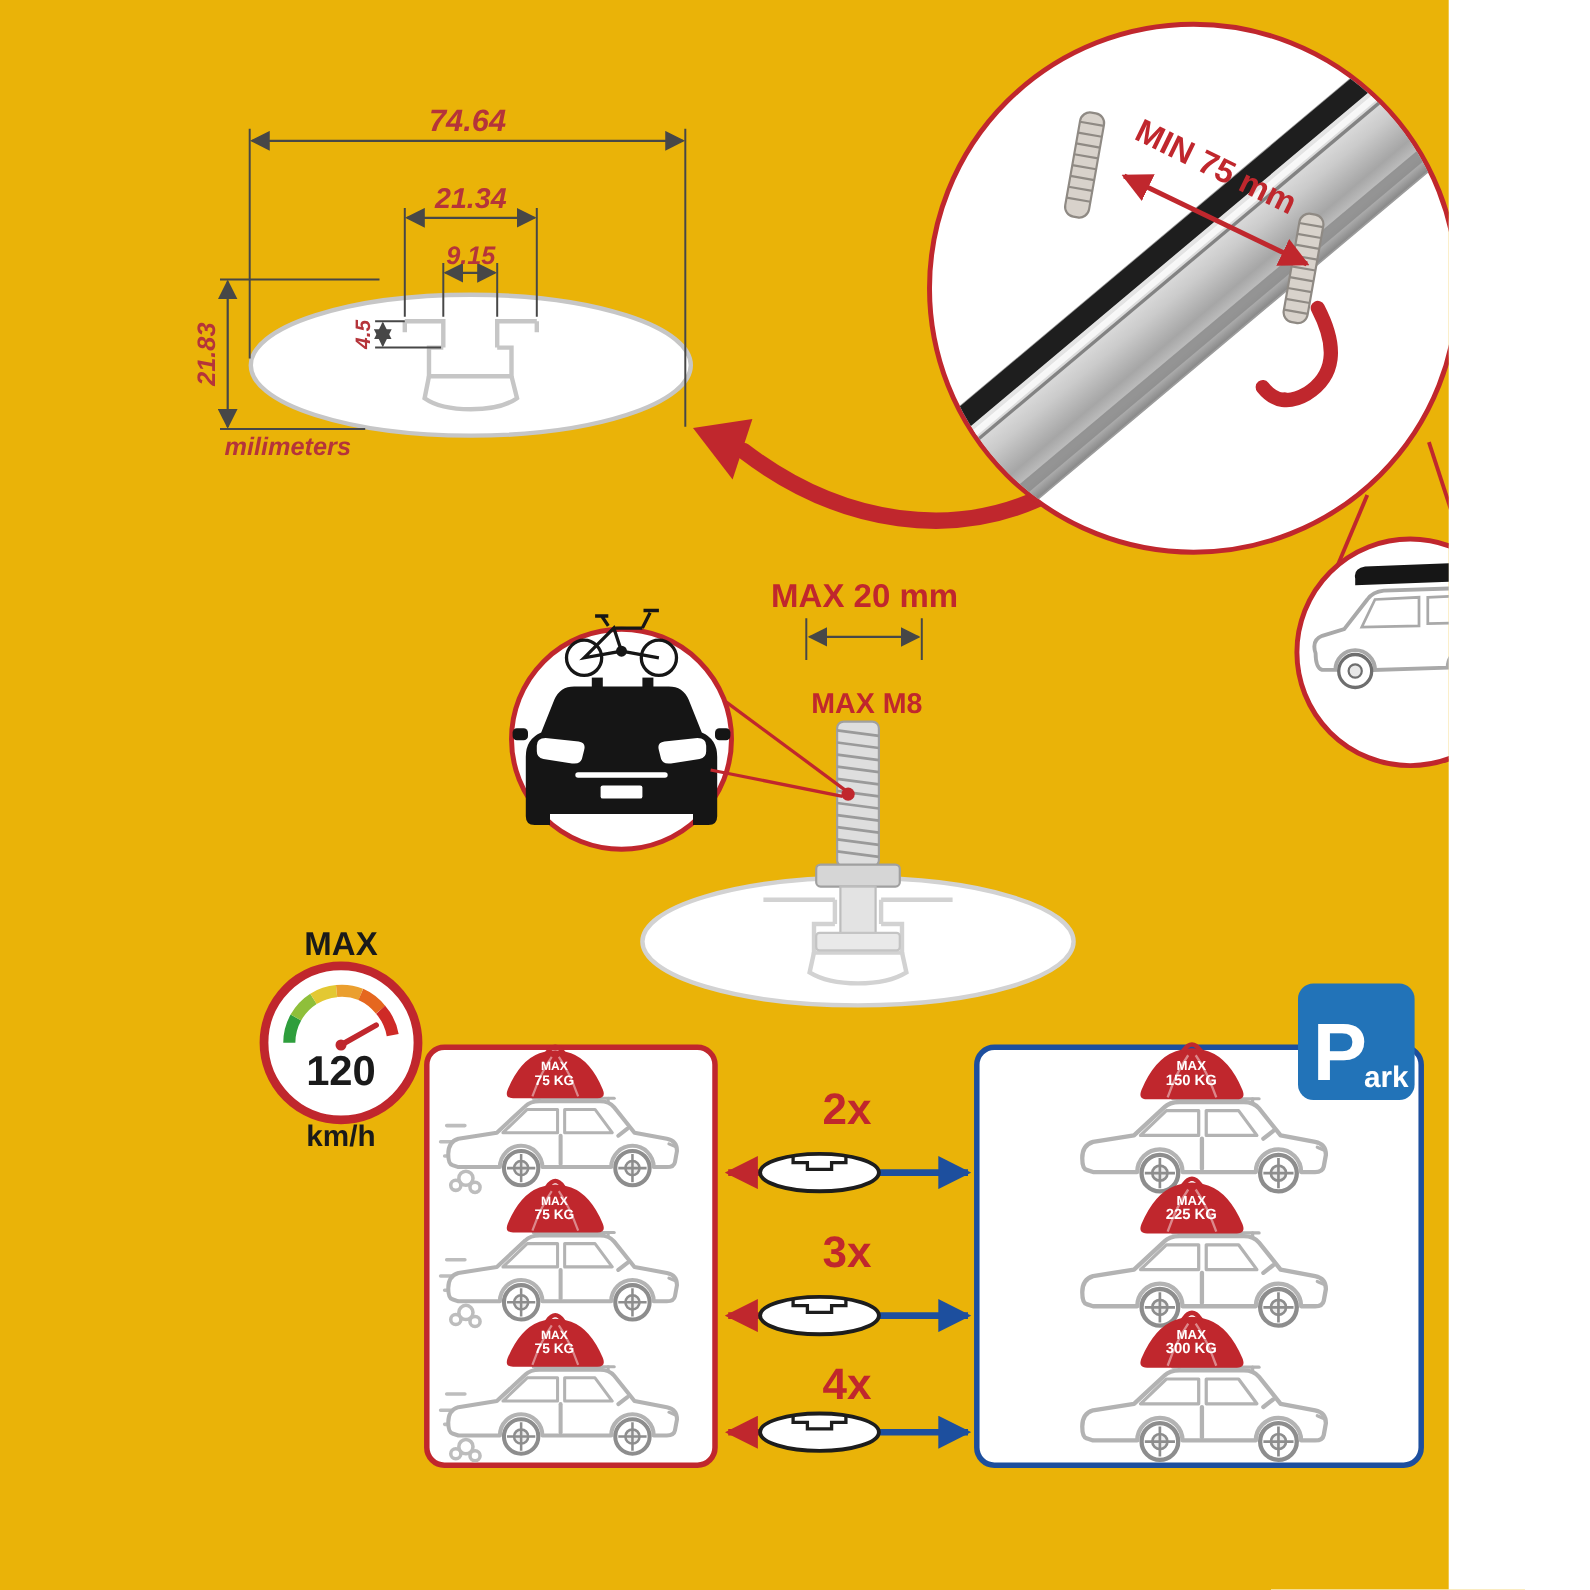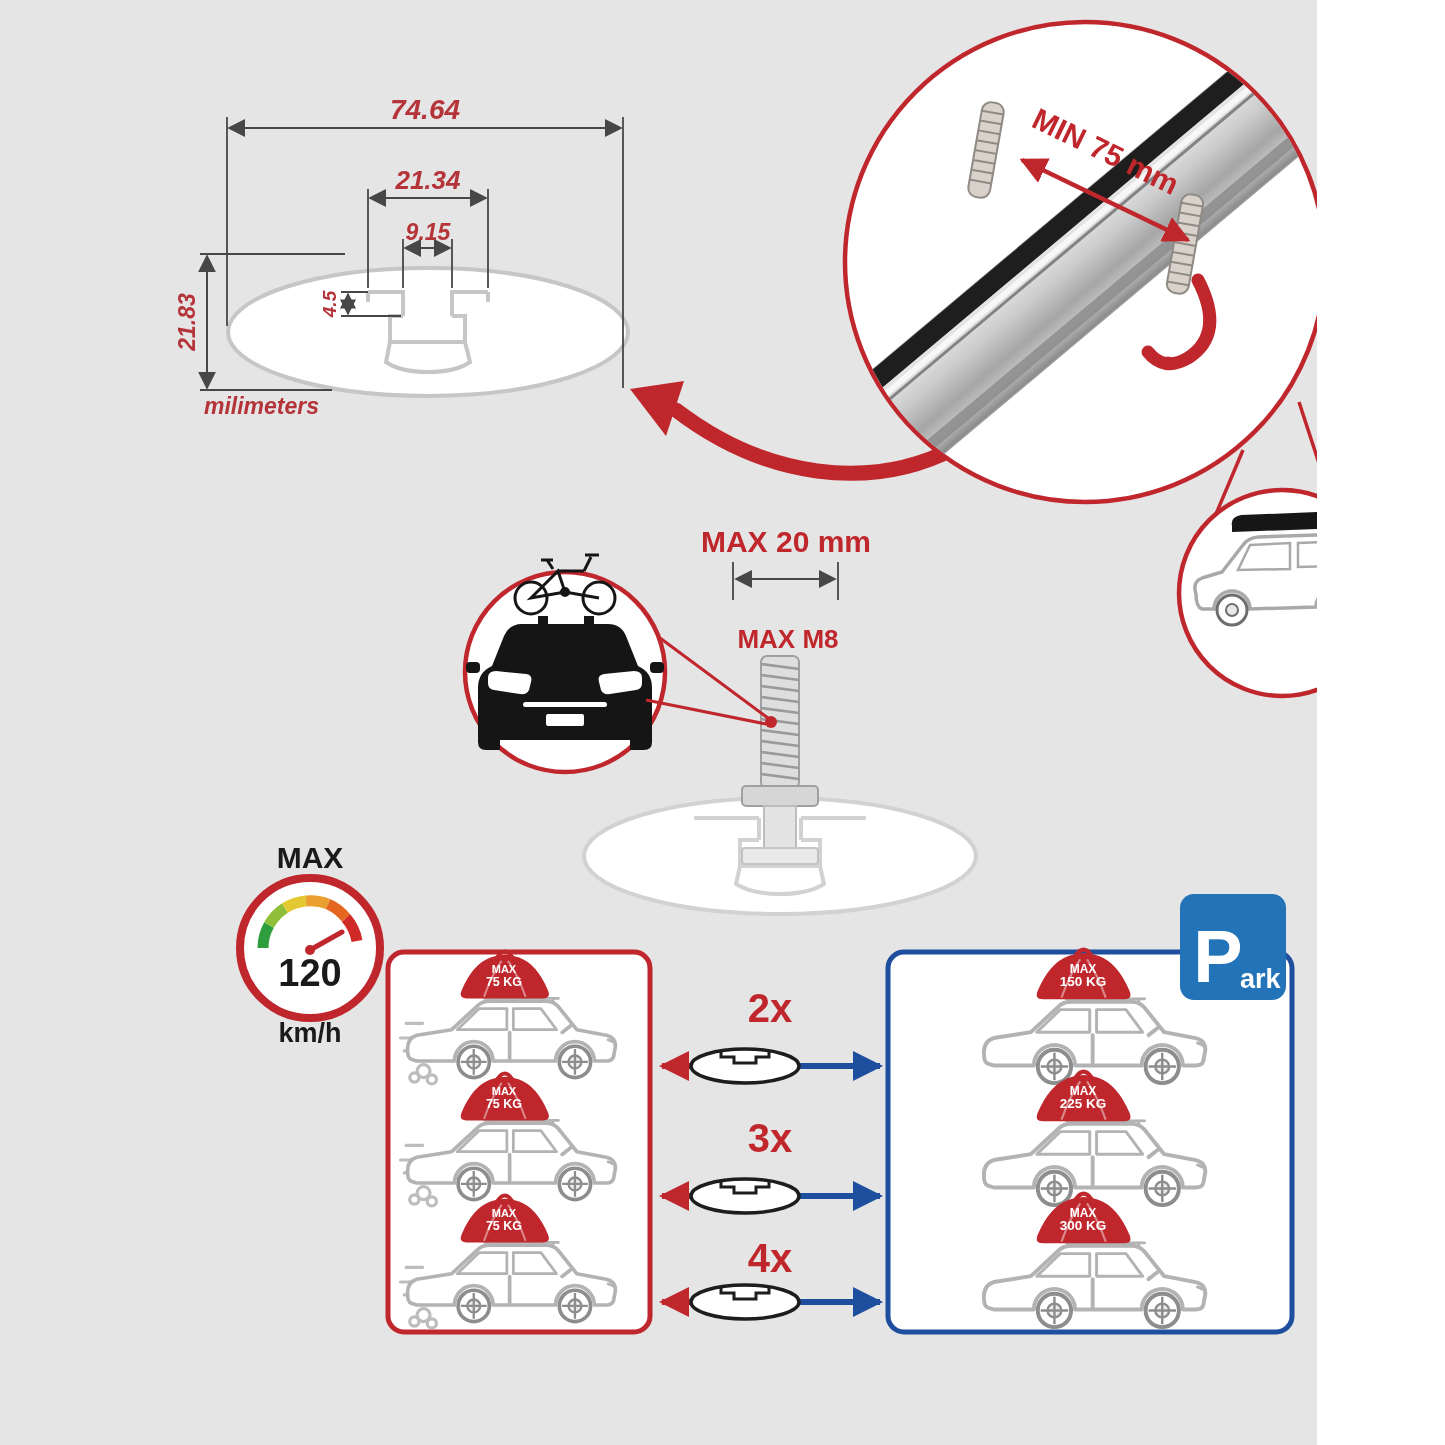--- a/index.html
+++ b/index.html
@@ -1,16 +1,16 @@
 <!DOCTYPE html>
 <html><head>
 <meta charset="utf-8">
 <style>
   html,body{margin:0;padding:0;background:#fff;}
-  .canvas{position:relative;width:1317px;height:1445px;background:#e5e5e5;overflow:hidden;
+  .canvas{position:relative;width:1317px;height:1445px;background:#eab308;overflow:hidden;
           font-family:"Liberation Sans",sans-serif;}
   svg{display:block;}
   text{font-family:"Liberation Sans",sans-serif;}
   .mid{text-anchor:middle;}
   .t-red{fill:#c0272d;font-weight:bold;}
   .t-dim{fill:#b5343a;font-weight:bold;font-style:italic;}
   .t-dark{fill:#1a1a1a;font-weight:bold;}
   .t-white{fill:#ffffff;font-weight:bold;}
 </style>
 </head>

